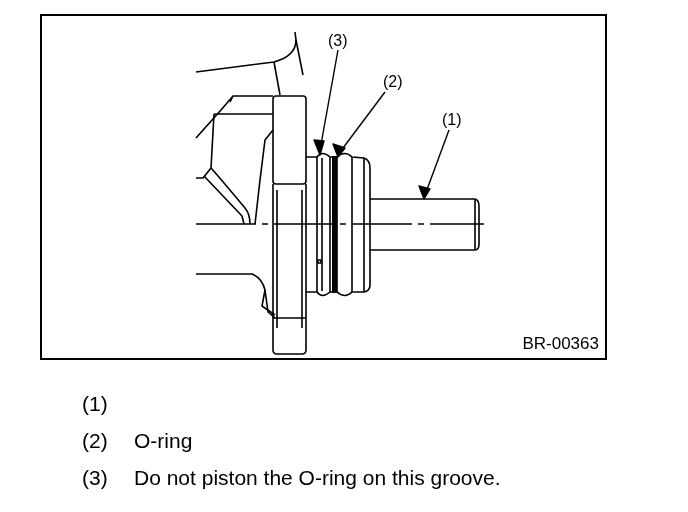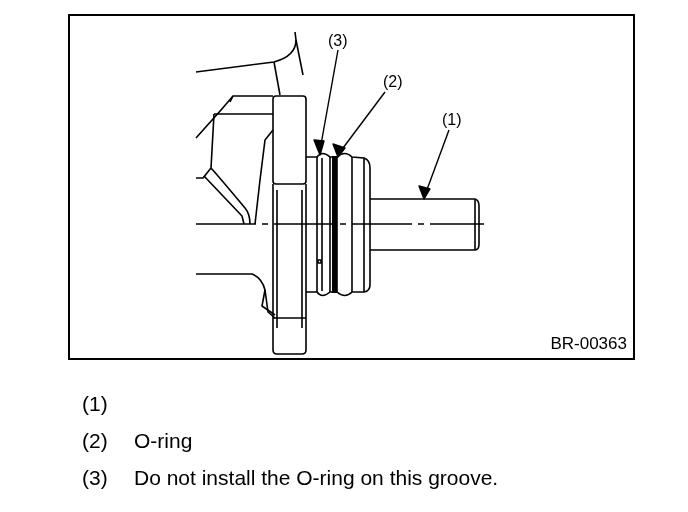--- a/index.html
+++ b/index.html
@@ -1,19 +1,19 @@
 <!DOCTYPE html>
 <html><head>
 <meta charset="utf-8">
 <style>
   html, body { margin: 0; padding: 0; background: #ffffff; }
   body { width: 688px; height: 512px; position: relative; overflow: hidden;
          font-family: "Liberation Sans", sans-serif; color: #000; }
   .figure-frame { position: absolute; left: 40px; top: 14px; width: 567px; height: 346px;
-         border: 2px solid #000; box-sizing: border-box; margin-left: 28px; }
+         border: 2px solid #000; box-sizing: border-box; }
   .figure-svg { position: absolute; left: 0; top: 0; }
   .svg-label { font-family: "Liberation Sans", sans-serif; font-size: 16px; fill: #000; }
   .figure-id { position: absolute; right: 6px; bottom: 4px; font-size: 17px; }
   .legend { position: absolute; left: 82px; top: 392px; }
   .legend-item { height: 37px; font-size: 21px; display: flex; align-items: flex-start; }
   .legend-num { width: 52px; }
 </style>
 </head>
 <body>
 
@@ -75,15 +75,15 @@
 <div class="legend">
   <div class="legend-item">
     <span class="legend-num">(1)</span>
   </div>
   <div class="legend-item">
     <span class="legend-num">(2)</span>
     <span>O-ring</span>
   </div>
   <div class="legend-item">
     <span class="legend-num">(3)</span>
-    <span>Do not install the O-ring on this groove.</span>
+    <span>Do not piston the O-ring on this groove.</span>
   </div>
 </div>
 
 </body></html>

